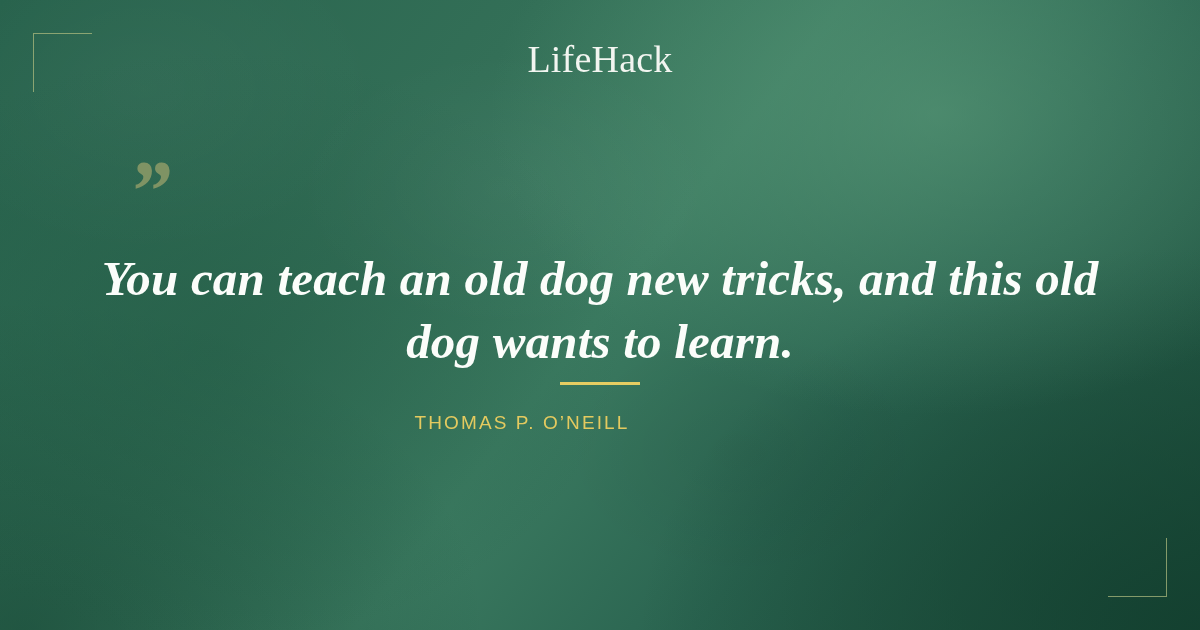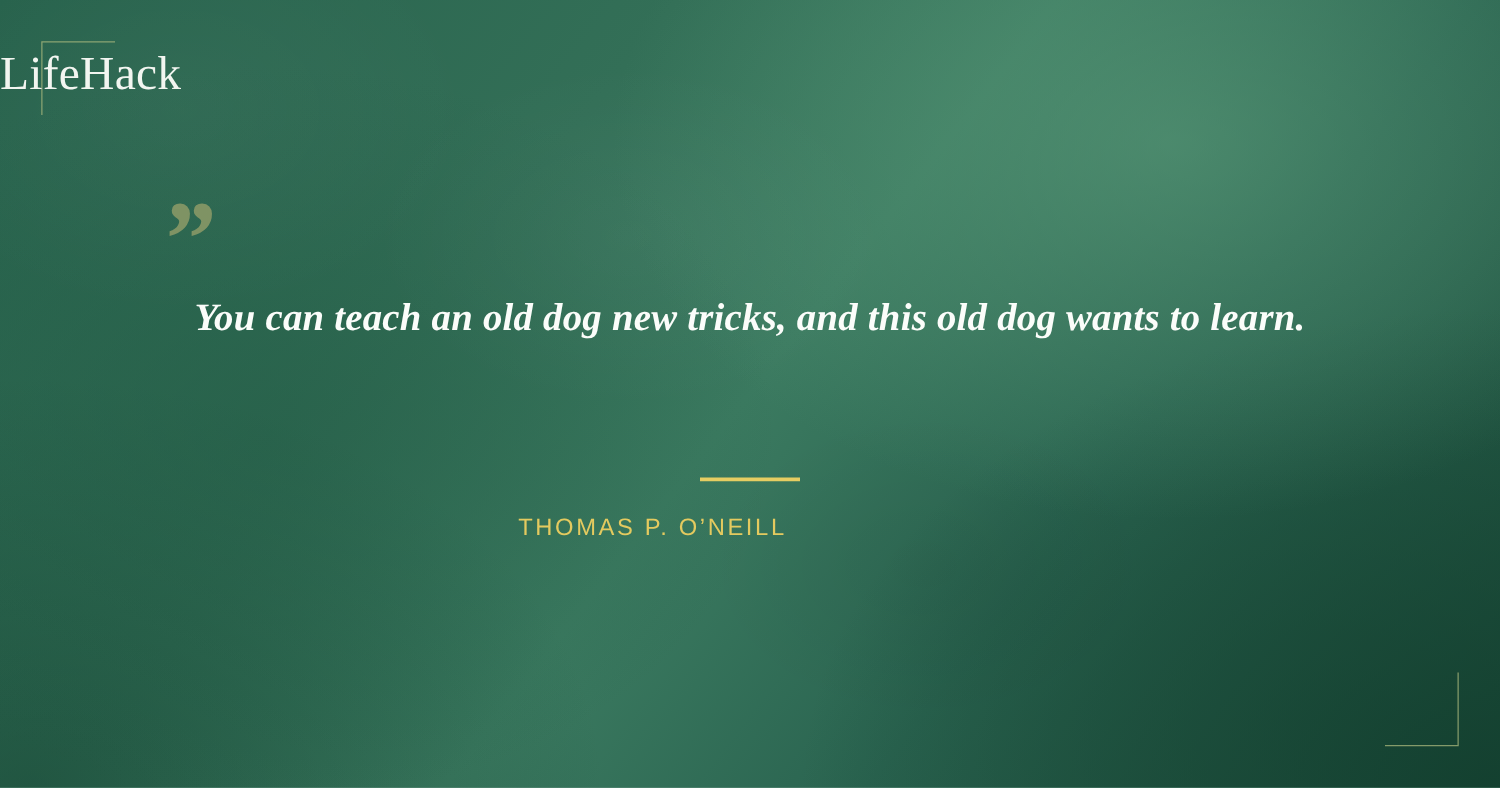--- a/index.html
+++ b/index.html
@@ -57,20 +57,21 @@
     border-bottom: 1px solid rgba(176,188,128,0.72);
     border-right: 1px solid rgba(176,188,128,0.72);
   }
 
   
   .logo {
     position: absolute;
     top: 40px;
     left: 0;
     width: 1200px;
+    text-align: center;
     font-family: "Liberation Serif", "DejaVu Serif", serif;
     font-size: 38px;
     line-height: 1;
     color: #f2f5f0;
     letter-spacing: 0.2px;
     font-weight: 400;
   }
 
   
   .quote-mark {
@@ -84,26 +85,26 @@
     font-weight: 700;
     color: #7f9364;
     user-select: none;
   }
 
   
   .quote-body {
     position: absolute;
     left: 88px;
     right: 88px;
-    top: 234px;
+    top: 248px;
     text-align: center;
     font-family: "Liberation Serif", "DejaVu Serif", serif;
     font-style: italic;
     font-weight: 700;
-    font-size: 31px;
+    font-size: 49px;
     line-height: 1.28;
     color: #fbfdfa;
     letter-spacing: 0.2px;
   }
 
   
   .divider {
     position: absolute;
     left: 50%;
     top: 382px;

